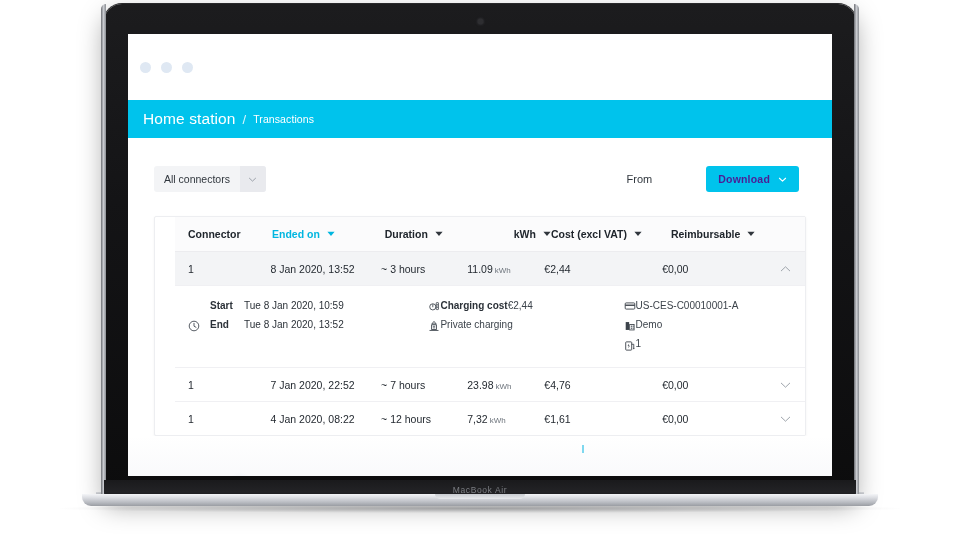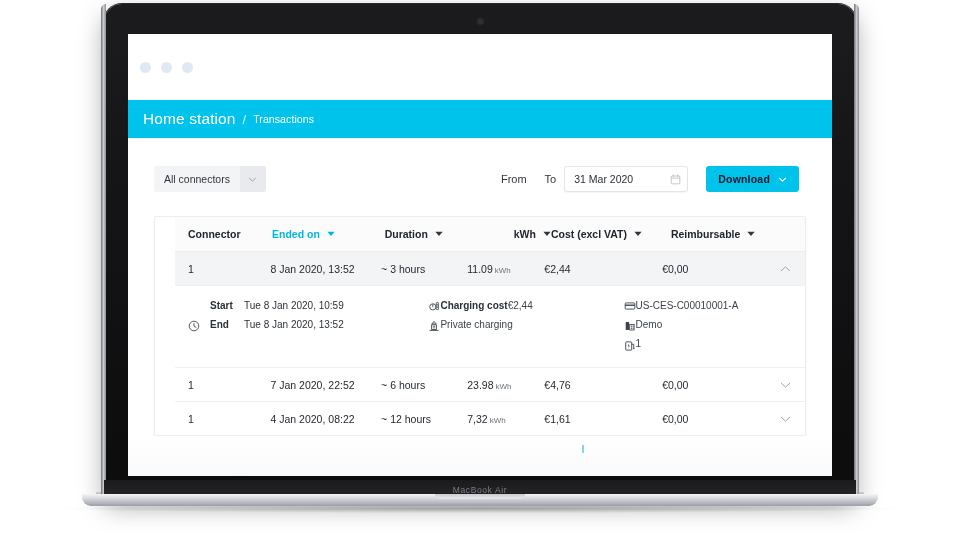--- a/index.html
+++ b/index.html
@@ -207,23 +207,23 @@
     height: 24px;
     width: 107px;
     padding: 0 6px 0 9px;
     box-shadow: 0 1px 1px rgba(20,25,35,0.04);
   }
   .date-val { font-size: 10.5px; color: #2b3138; flex: 1; }
 
   .gap-to { width: 10px; }
 
   .download-btn {
-    margin-left: 18px;
+    margin-left: 36px;
     background: #00c3ec;
-    color: #0f172a;
+    color: #4c1d95;
     border-radius: 3px;
     height: 26px;
     display: flex;
     align-items: center;
     gap: 8px;
     padding: 0 12px;
   }
   .download-label { font-size: 10.5px; font-weight: bold; letter-spacing: 0.2px; }
 
   
@@ -363,34 +363,20 @@
           </div>
 
           <div class="spacer"></div>
 
           <div class="date-group">
             <span class="date-lbl">From</span>
           </div>
 
           <div class="gap-to"></div>
 
-          <div class="date-group">
-            <span class="date-lbl">To</span>
-            <div class="date-field">
-              <span class="date-val" title="31 Mar 2020">31 Mar 2020</span>
-              <span class="ico">
-                <svg width="11" height="11" viewBox="0 0 14 14">
-                  <rect x="1.5" y="2.5" width="11" height="10" rx="1.2" fill="none" stroke="#b4b9c0" stroke-width="1"></rect>
-                  <line x1="1.5" y1="5.3" x2="12.5" y2="5.3" stroke="#b4b9c0" stroke-width="1"></line>
-                  <line x1="4.3" y1="1.2" x2="4.3" y2="3.4" stroke="#b4b9c0" stroke-width="1" stroke-linecap="round"></line>
-                  <line x1="9.7" y1="1.2" x2="9.7" y2="3.4" stroke="#b4b9c0" stroke-width="1" stroke-linecap="round"></line>
-                </svg>
-              </span>
-            </div>
-          </div>
 
           <div class="download-btn">
             <span class="download-label">Download</span>
             <span class="ico">
               <svg width="9" height="9" viewBox="0 0 10 10">
                   <path d="M1.6 3.6 L5 6.8 L8.4 3.6" fill="none" stroke="#ffffff" stroke-width="1.2" stroke-linecap="round" stroke-linejoin="round"></path>
                 </svg>
             </span>
           </div>
         </div>
@@ -553,21 +539,21 @@
                 <div class="dline">
                   <span class="dval-soft">1</span>
                 </div>
               </div>
             </div>
           </div>
 
           <div class="trow">
             <div class="c-connector">1</div>
             <div class="c-ended">7 Jan 2020, 22:52</div>
-            <div class="c-duration">~ 6 hours</div>
+            <div class="c-duration">~ 7 hours</div>
             <div class="c-kwh">
               <span>23.98</span><span class="unit">kWh</span>
             </div>
             <div class="c-cost">€4,76</div>
             <div class="c-reimb">€0,00</div>
             <div class="c-chev">
               <span class="ico">
                 <svg width="11" height="8" viewBox="0 0 12 8">
                     <path d="M1.4 2 L6 6.4 L10.6 2" fill="none" stroke="#9aa0a8" stroke-width="1.05" stroke-linecap="round" stroke-linejoin="round"></path>
                   </svg>

